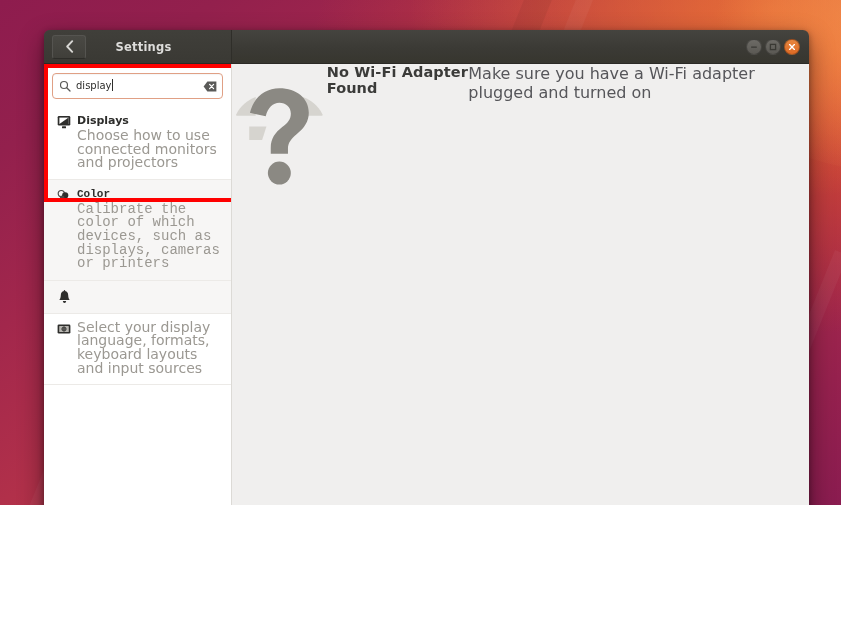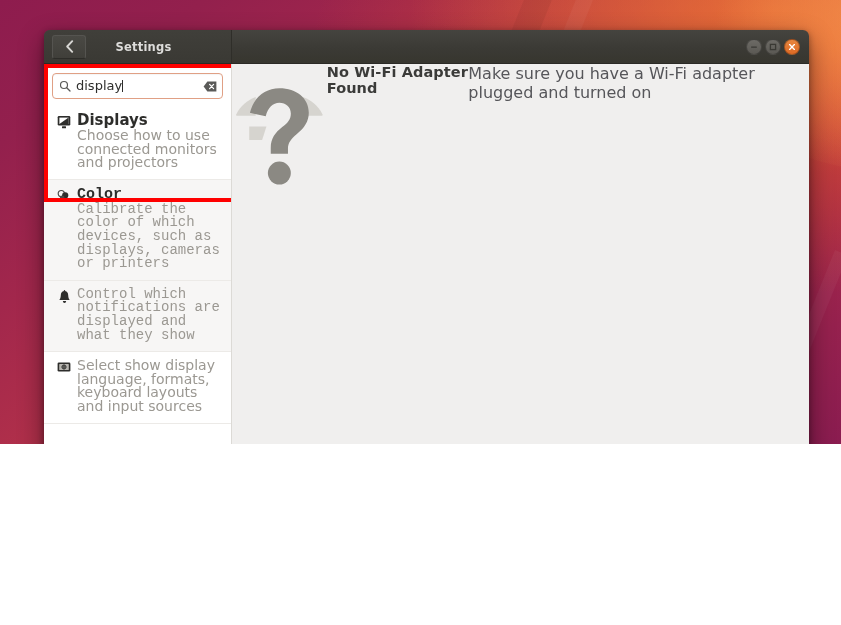--- a/index.html
+++ b/index.html
@@ -3,21 +3,21 @@
 <meta charset="utf-8">
 <style>
   * { box-sizing: border-box; margin: 0; padding: 0; }
   html, body {
     width: 841px; height: 625px; overflow: hidden;
     font-family: "DejaVu Sans", "Liberation Sans", sans-serif;
   }
 
   
   #desktop {
-    position: relative; width: 841px; height: 444px;
+    position: relative; width: 841px; height: 505px;
     background:
       radial-gradient(ellipse 70% 60% at 92% 2%, rgba(247,140,60,0.55) 0%, rgba(231,94,40,0.0) 62%),
       radial-gradient(ellipse 90% 80% at 100% 10%, rgba(226,86,37,0.75) 0%, rgba(190,60,50,0.0) 70%),
       linear-gradient(145deg, #8e1c4e 0%, #93204d 14%, #a2274c 30%, #b1304a 46%, #bb3545 60%, #a82a4a 74%, #96214e 88%, #8a1c50 100%);
     overflow: hidden;
   }
   .wp-streak { position: absolute; background: rgba(255,255,255,0.045); transform-origin: top left; }
   .wp-streak.dark { background: rgba(0,0,0,0.05); }
   .wp-glow {
     position: absolute; border-radius: 50%;
@@ -87,42 +87,42 @@
     overflow: hidden; position: relative;
   }
   #search-wrap { padding: 9px 8px 7px 8px; background: #fff; }
   #search-box {
     height: 26px; border: 1px solid #e0a085; border-radius: 4px;
     background: #ffffff; display: flex; align-items: center;
     padding: 0 5px 0 6px; box-shadow: inset 0 1px 1px rgba(0,0,0,0.04);
   }
   #search-icon { flex: 0 0 auto; margin-right: 5px; display:block; }
   #search-value {
-    flex: 1; font-size: 13px; color: #2e2e2c; line-height: 24px;
+    flex: 1; font-size: 10px; color: #2e2e2c; line-height: 24px;
     white-space: nowrap; overflow: hidden; position: relative;
   }
   #search-caret {
     display: inline-block; width: 1px; height: 12px; background: #2e2e2c;
     vertical-align: -2px; margin-left: 0px;
   }
   #clear-icon { flex: 0 0 auto; cursor: pointer; display:block; }
 
   .result {
     display: flex; padding: 7px 10px 9px 10px; cursor: pointer;
     border-bottom: 1px solid #eceae7;
   }
   .result.alt { background: #f7f6f5; font-family: Liberation Mono, monospace; }
   .result.plain { background: #ffffff; }
   .res-icon {
     flex: 0 0 20px; width: 20px; padding-top: 2px;
     display: flex; justify-content: center;
   }
   .res-text { flex: 1; padding-left: 3px; }
   .res-title {
-    font-size: 15px; color: #2d2d2b; font-weight: 600;
+    font-size: 11px; color: #2d2d2b; font-weight: 600;
     line-height: 15px; margin-bottom: 1px;
   }
   .res-desc {
     font-size: 14px; color: #9b9892; line-height: 13.6px;
   }
 
   
   #annot {
     position: absolute; left: 0px; top: 0px; width: 193px; height: 138px;
     border: 4px solid #ff0000; pointer-events: none; z-index: 20;
@@ -233,35 +233,34 @@
 
         <div class="result alt">
           <div class="res-icon">
             <svg width="13" height="14" viewBox="0 0 13 14">
               <path d="M6.5 1 C8.9 1 10.2 2.7 10.2 5.2 C10.2 8 11.2 9.3 11.8 10.1 L1.2 10.1 C1.8 9.3 2.8 8 2.8 5.2 C2.8 2.7 4.1 1 6.5 1 Z" fill="#2e2e2c"></path>
               <rect x="5.8" y="0" width="1.4" height="1.6" rx="0.7" fill="#2e2e2c"></rect>
               <path d="M4.9 11 L8.1 11 C8.1 12.2 7.4 13 6.5 13 C5.6 13 4.9 12.2 4.9 11 Z" fill="#2e2e2c"></path>
             </svg>
           </div>
           <div class="res-text">
-            <div class="res-desc">Control which notifications are displayed and what they show</div>
           </div>
         </div>
 
         <div class="result plain">
           <div class="res-icon">
             <svg width="14" height="12" viewBox="0 0 14 12">
               <rect x="0.6" y="1.4" width="12.8" height="9.2" rx="1.3" fill="#2e2e2c"></rect>
               <rect x="2.2" y="3" width="9.6" height="6" rx="0.6" fill="#b9b7b2"></rect>
               <circle cx="7" cy="6" r="2.1" fill="none" stroke="#2e2e2c" stroke-width="0.9"></circle>
               <path d="M4.9 6 L9.1 6 M7 3.9 C8.1 5 8.1 7 7 8.1 M7 3.9 C5.9 5 5.9 7 7 8.1" stroke="#2e2e2c" stroke-width="0.7" fill="none"></path>
             </svg>
           </div>
           <div class="res-text">
-            <div class="res-desc">Select show display language, formats, keyboard layouts and input sources</div>
+            <div class="res-desc">Select your display language, formats, keyboard layouts and input sources</div>
           </div>
         </div>
 
         <div id="annot"></div>
       </div>
 
       <div id="main">
         <svg id="qmark" width="132" height="142" viewBox="0 0 132 142">
 
           <path d="M6 42 C12 30 22 22 33 18 L33 44 L6 44 Z" fill="#d6d4cf"></path>

